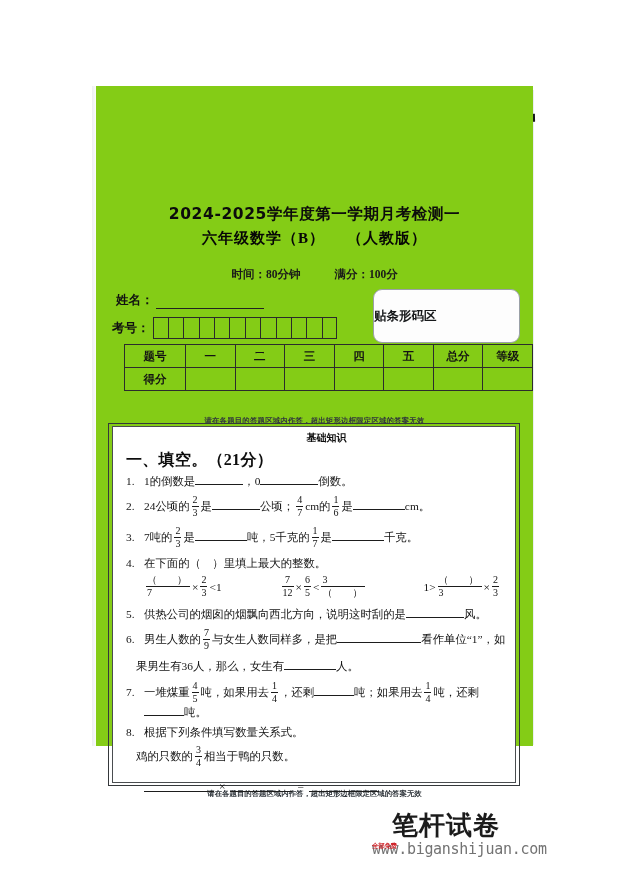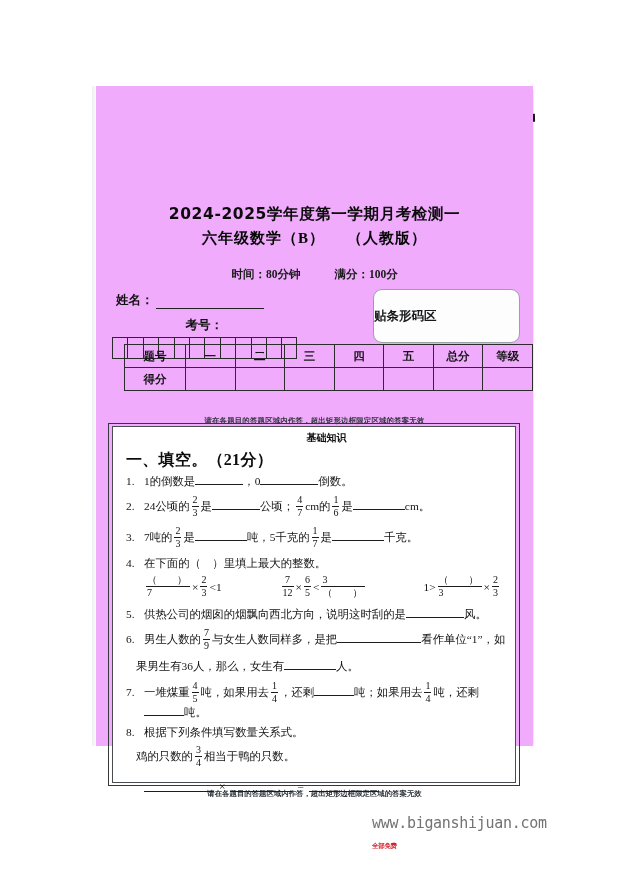--- a/index.html
+++ b/index.html
@@ -16,21 +16,21 @@
     overflow: hidden;
   }
 
   
   .sheet {
     position: absolute;
     left: 96px;
     top: 86px;
     width: 437px;
     height: 660px;
-    background: #f0abfc;
+    background: #84cc16;
   }
 
   
   .scan-edge-left {
     position: absolute;
     left: 92px; top: 86px;
     width: 5px; height: 660px;
     background: linear-gradient(to right, #eceff1, #ffffff);
   }
   .scan-edge-right {
@@ -101,21 +101,20 @@
     height: 12px;
   }
   .info-no {
     position: absolute;
     left: 16px; top: 231px;
     font-size: 12.5px;
     font-weight: bold;
     display: flex;
     align-items: center;
     gap: 3px;
-    flex-direction: column;
   }
   .id-boxes { display: flex; }
   .id-boxes i {
     display: block;
     width: 15.4px;
     height: 22px;
     border: 1.1px solid #2a2a2a;
     border-right: none;
     box-sizing: border-box;
   }
@@ -542,14 +541,15 @@
         <span class="ln w62"></span>
         <span>=</span>
         <span class="ln w70"></span>
     </div>
 
   </div>
 </div>
 
 <div class="watermark">
   <div class="wm-free">全部免费</div>
+  <div class="wm-cn">笔杆试卷</div>
   <div class="wm-url">www.biganshijuan.com</div>
 </div>
 
 </body></html>

